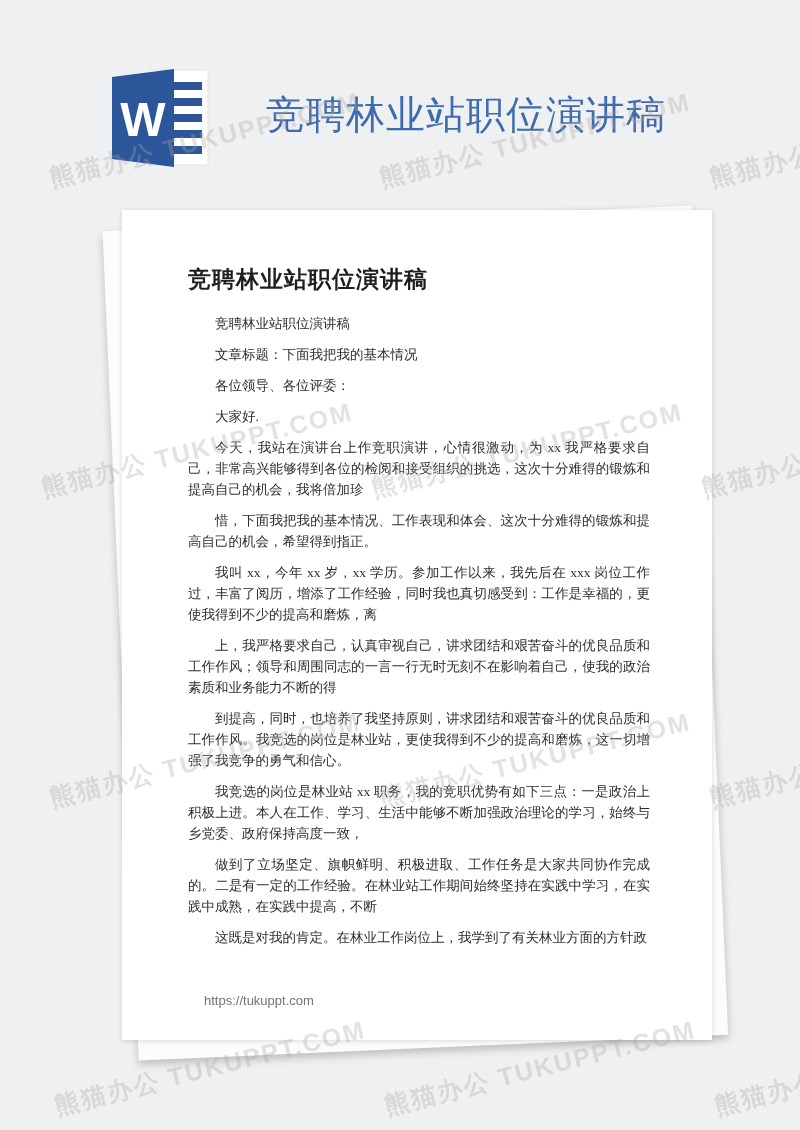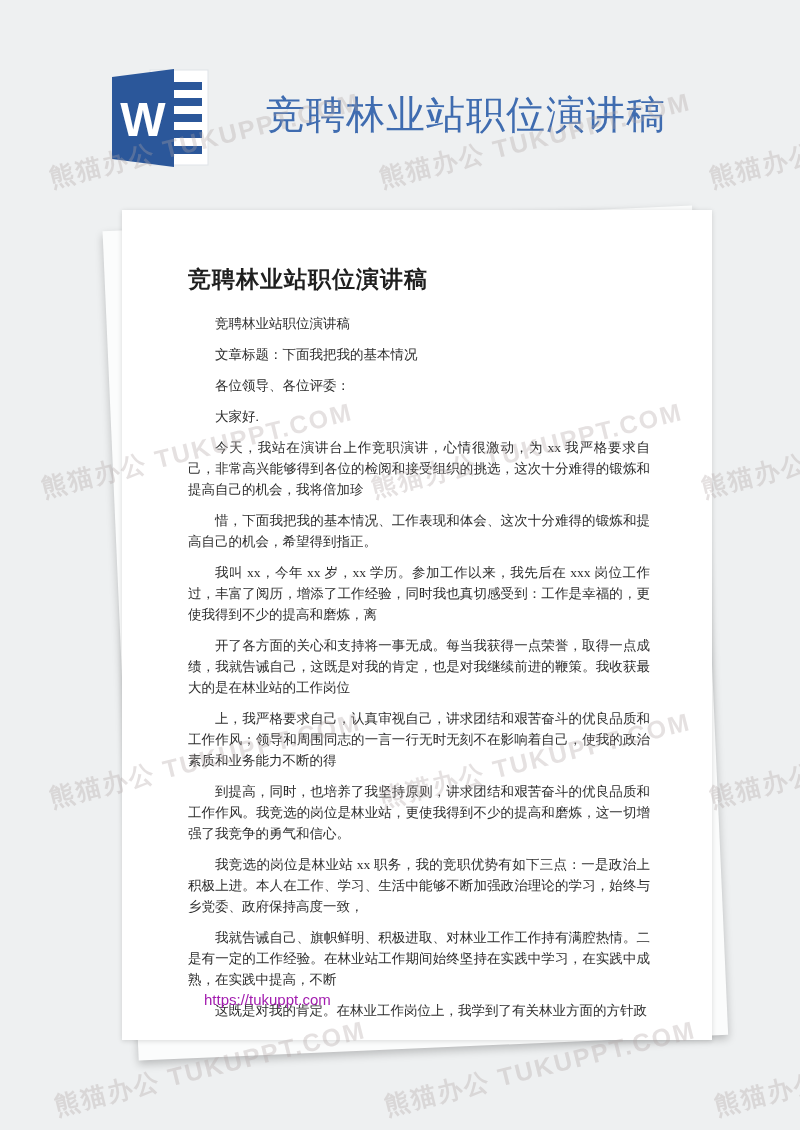--- a/index.html
+++ b/index.html
@@ -58,21 +58,21 @@
   .doc-body {
     font-family: "Liberation Serif", serif;
     font-size: 13.5px; line-height: 21px;
     color: #2d2d2d;
     text-align: justify;
   }
   .para { margin: 10px 0; text-indent: 2em; }
   .doc-footer {
     position: absolute; left: 66px; bottom: 32px;
     font-family: "Liberation Sans", sans-serif;
-    font-size: 15px; color: #a21caf; padding-left: 16px;
+    font-size: 13px; color: #737373; padding-left: 16px;
   }
 
   
   .wm-layer {
     position: absolute; inset: 0;
     pointer-events: none;
   }
   .wm {
     position: absolute;
     transform: rotate(-14deg);
@@ -106,25 +106,24 @@
   <div class="sheet main">
     <h2 class="doc-title">竞聘林业站职位演讲稿</h2>
     <div class="doc-body">
         <p class="para">竞聘林业站职位演讲稿</p>
         <p class="para">文章标题：下面我把我的基本情况</p>
         <p class="para">各位领导、各位评委：</p>
         <p class="para">大家好.</p>
         <p class="para">今天，我站在演讲台上作竞职演讲，心情很激动，为 xx 我严格要求自己，非常高兴能够得到各位的检阅和接受组织的挑选，这次十分难得的锻炼和提高自己的机会，我将倍加珍</p>
         <p class="para">惜，下面我把我的基本情况、工作表现和体会、这次十分难得的锻炼和提高自己的机会，希望得到指正。</p>
         <p class="para">我叫 xx，今年 xx 岁，xx 学历。参加工作以来，我先后在 xxx 岗位工作过，丰富了阅历，增添了工作经验，同时我也真切感受到：工作是幸福的，更使我得到不少的提高和磨炼，离</p>
-        <p class="para">开了各方面的关心和支持将一事无成。每当我获得一点荣誉，取得一点成绩，我就告诫自己，这既是对我的肯定，也是对我继续前进的鞭策。我收获最大的是在林业站的工作岗位</p>
         <p class="para">上，我严格要求自己，认真审视自己，讲求团结和艰苦奋斗的优良品质和工作作风；领导和周围同志的一言一行无时无刻不在影响着自己，使我的政治素质和业务能力不断的得</p>
         <p class="para">到提高，同时，也培养了我坚持原则，讲求团结和艰苦奋斗的优良品质和工作作风。我竞选的岗位是林业站，更使我得到不少的提高和磨炼，这一切增强了我竞争的勇气和信心。</p>
         <p class="para">我竞选的岗位是林业站 xx 职务，我的竞职优势有如下三点：一是政治上积极上进。本人在工作、学习、生活中能够不断加强政治理论的学习，始终与乡党委、政府保持高度一致，</p>
-        <p class="para">我就告诫自己、旗帜鲜明、积极进取、对林业工作工作持有满腔热情。二是有一定的工作经验。在林业站工作期间始终坚持在实践中学习，在实践中成熟，在实践中提高，不断</p>
+        <p class="para">做到了立场坚定、旗帜鲜明、积极进取、工作任务是大家共同协作完成的。二是有一定的工作经验。在林业站工作期间始终坚持在实践中学习，在实践中成熟，在实践中提高，不断</p>
         <p class="para">这既是对我的肯定。在林业工作岗位上，我学到了有关林业方面的方针政</p>
       </div>
     <div class="doc-footer">https://tukuppt.com</div>
   </div>
 
   <svg class="hdr-icon" viewBox="0 0 112 102" aria-hidden="true">
     <rect x="50" y="3" width="58" height="95" fill="#ffffff" stroke="#dfe3e8" stroke-width="1"></rect>
     <rect x="57" y="15" width="45" height="8" fill="#2b579a"></rect>
     <rect x="57" y="31" width="45" height="8" fill="#2b579a"></rect>
     <rect x="57" y="47" width="45" height="8" fill="#2b579a"></rect>

